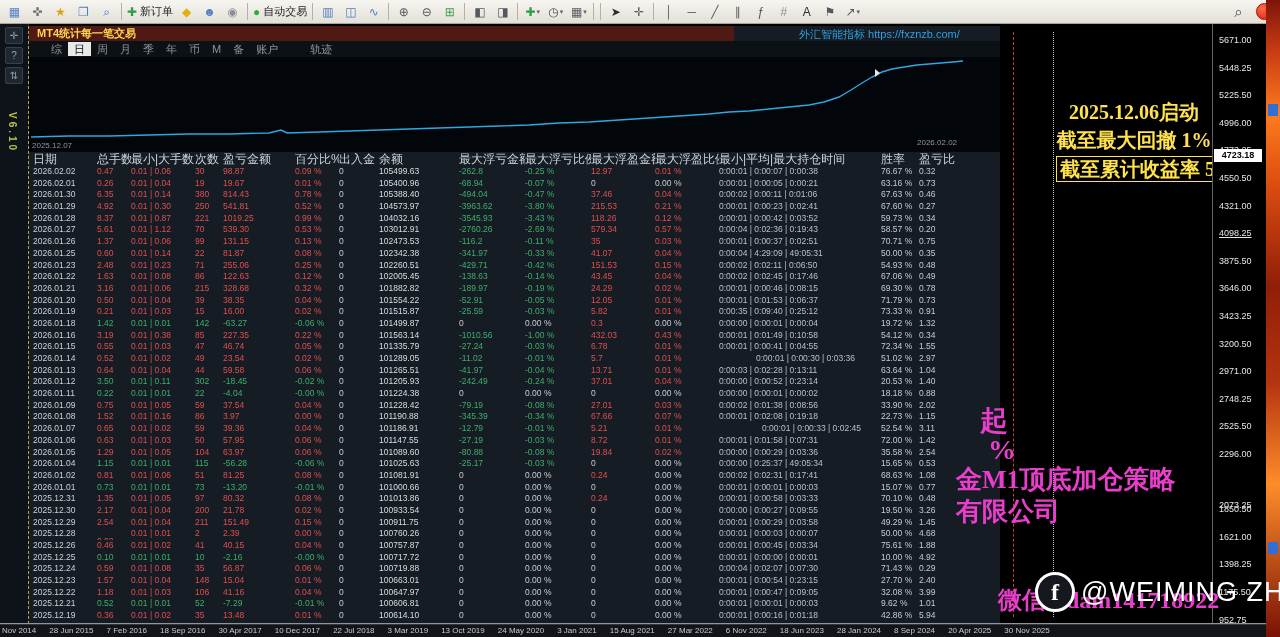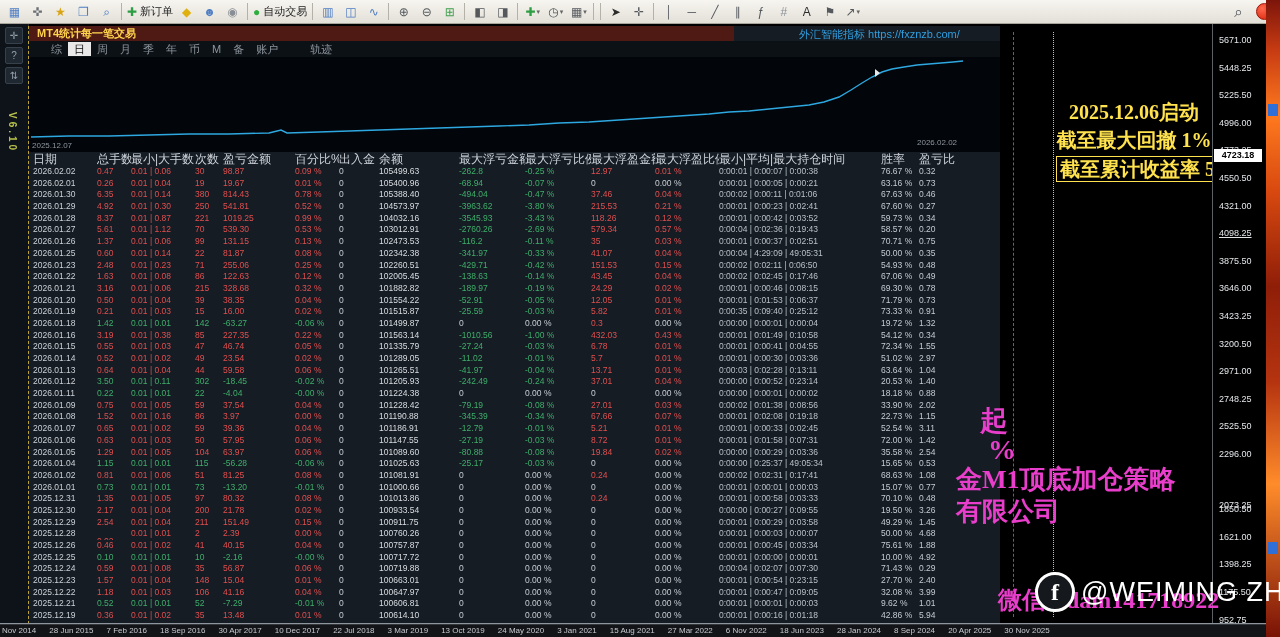--- a/index.html
+++ b/index.html
@@ -542,21 +542,21 @@
           <span class="td" style="color: rgb(225, 79, 79);">0.01 | 0.02</span>
           <span class="td" style="color: rgb(225, 79, 79);">49</span>
           <span class="td" style="color: rgb(225, 79, 79);">23.54</span>
           <span class="td" style="color: rgb(225, 79, 79);">0.02 %</span>
           <span class="td" style="color: rgb(201, 206, 212);">0</span>
           <span class="td" style="color: rgb(217, 221, 226);">101289.05</span>
           <span class="td" style="color: rgb(63, 174, 106);">-11.02</span>
           <span class="td" style="color: rgb(63, 174, 106);">-0.01 %</span>
           <span class="td" style="color: rgb(225, 79, 79);">5.7</span>
           <span class="td" style="color: rgb(225, 79, 79);">0.01 %</span>
-          <span class="td" style="color: rgb(185, 192, 199);">0:00:01 | 0:00:30 | 0:03:36</span>
+          <span class="td" style="color: rgb(185, 192, 199); margin-left: 37px;">0:00:01 | 0:00:30 | 0:03:36</span>
           <span class="td" style="color: rgb(197, 203, 209);">51.02 %</span>
           <span class="td" style="color: rgb(197, 203, 209);">2.97</span>
         </div>
         <div class="tr grid">
           <span class="td" style="color: rgb(204, 209, 214);">2026.01.13</span>
           <span class="td" style="color: rgb(225, 79, 79);">0.64</span>
           <span class="td" style="color: rgb(225, 79, 79);">0.01 | 0.04</span>
           <span class="td" style="color: rgb(225, 79, 79);">44</span>
           <span class="td" style="color: rgb(225, 79, 79);">59.58</span>
           <span class="td" style="color: rgb(225, 79, 79);">0.06 %</span>
@@ -644,21 +644,21 @@
           <span class="td" style="color: rgb(225, 79, 79);">0.01 | 0.02</span>
           <span class="td" style="color: rgb(225, 79, 79);">59</span>
           <span class="td" style="color: rgb(225, 79, 79);">39.36</span>
           <span class="td" style="color: rgb(225, 79, 79);">0.04 %</span>
           <span class="td" style="color: rgb(201, 206, 212);">0</span>
           <span class="td" style="color: rgb(217, 221, 226);">101186.91</span>
           <span class="td" style="color: rgb(63, 174, 106);">-12.79</span>
           <span class="td" style="color: rgb(63, 174, 106);">-0.01 %</span>
           <span class="td" style="color: rgb(225, 79, 79);">5.21</span>
           <span class="td" style="color: rgb(225, 79, 79);">0.01 %</span>
-          <span class="td" style="color: rgb(185, 192, 199);">0:00:01 | 0:00:33 | 0:02:45</span>
+          <span class="td" style="color: rgb(185, 192, 199); margin-left: 43px;">0:00:01 | 0:00:33 | 0:02:45</span>
           <span class="td" style="color: rgb(197, 203, 209);">52.54 %</span>
           <span class="td" style="color: rgb(197, 203, 209);">3.11</span>
         </div>
         <div class="tr grid">
           <span class="td" style="color: rgb(204, 209, 214);">2026.01.06</span>
           <span class="td" style="color: rgb(225, 79, 79);">0.63</span>
           <span class="td" style="color: rgb(225, 79, 79);">0.01 | 0.03</span>
           <span class="td" style="color: rgb(225, 79, 79);">50</span>
           <span class="td" style="color: rgb(225, 79, 79);">57.95</span>
           <span class="td" style="color: rgb(225, 79, 79);">0.06 %</span>

